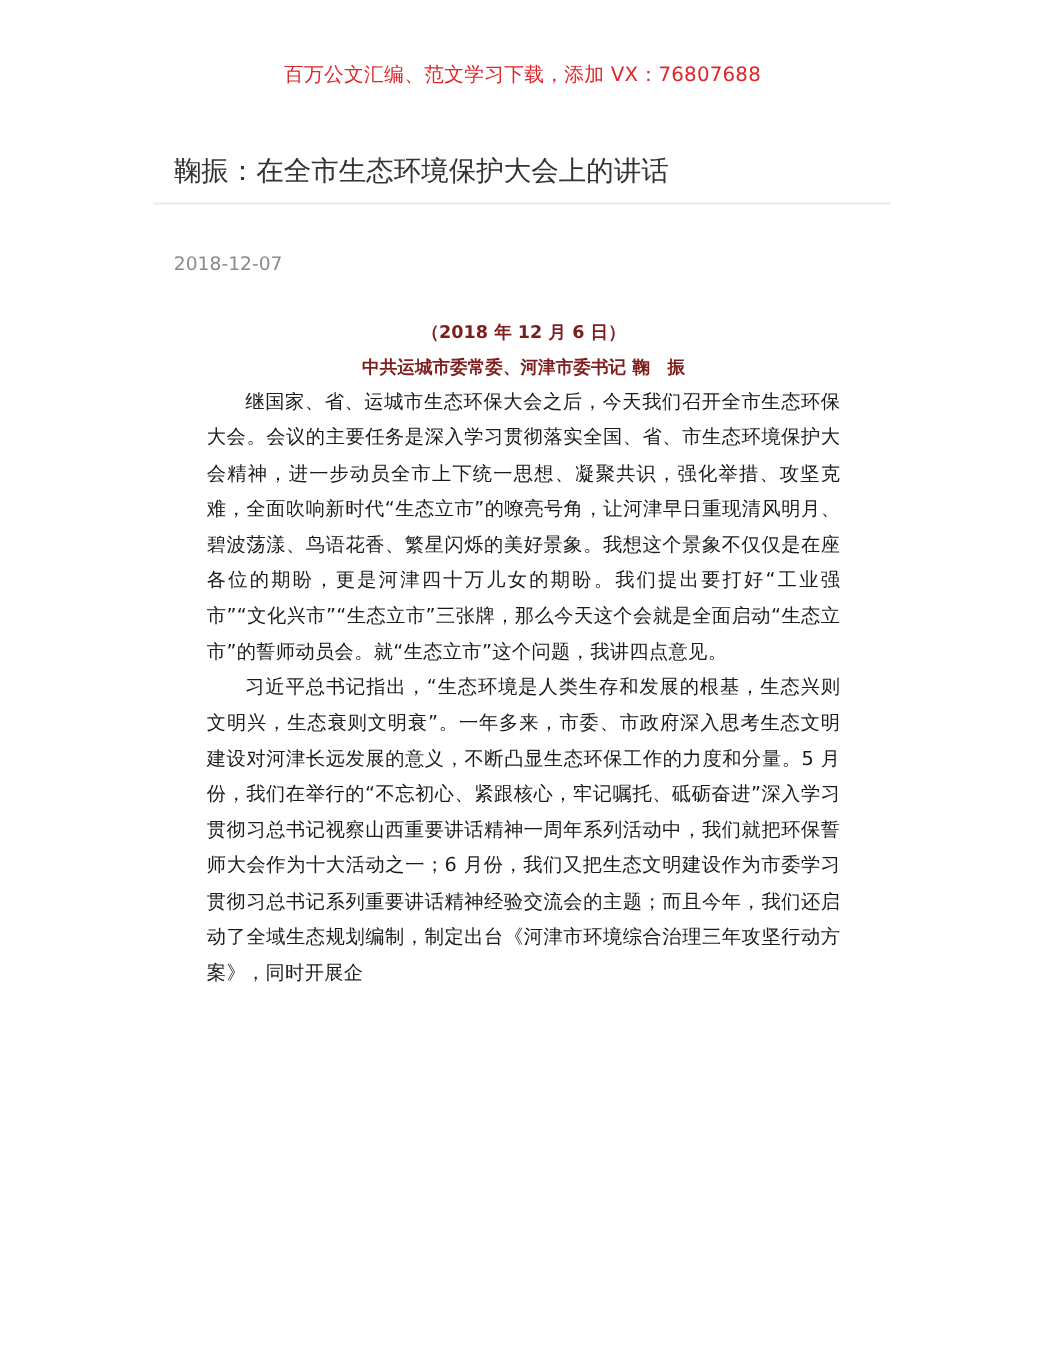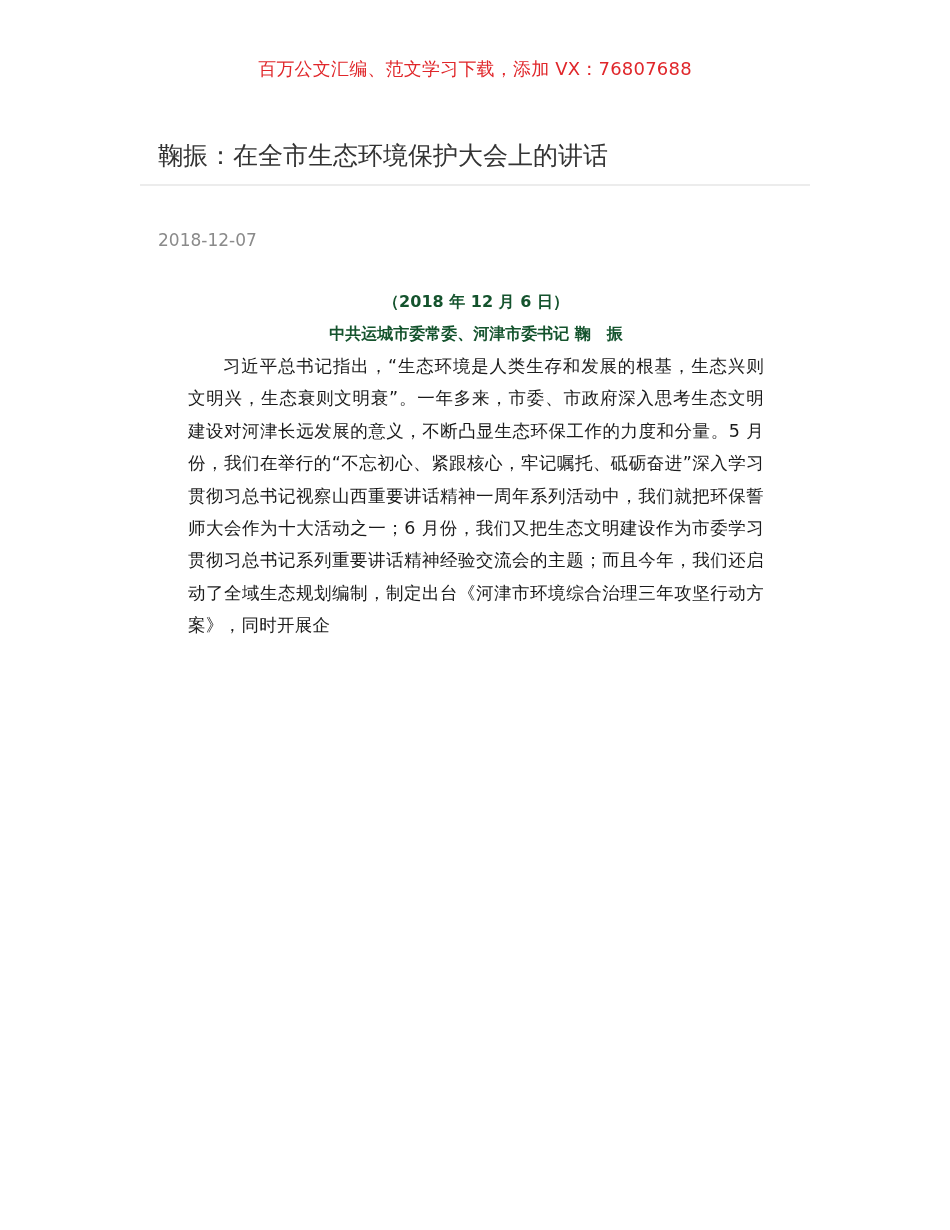--- a/index.html
+++ b/index.html
@@ -9,34 +9,35 @@
             color: #e0262a; font-size: 18px; line-height: 26px; letter-spacing: 0.2px; }
   .page-title { position: absolute; top: 138px; left: 158px; color: #333333;
                 font-size: 25px; line-height: 36px; font-weight: normal; margin: 0; }
   .divider { position: absolute; top: 184px; left: 140px; width: 670px; height: 0;
              border-top: 2px solid #ececec; }
   .pub-date { position: absolute; top: 228px; left: 158px; color: #8a8a8a;
               font-size: 17px; line-height: 24px; }
   .doc { position: absolute; top: 286px; left: 188px; width: 576px; }
   .doc-title { text-align: center; color: #b30f10; font-weight: bold; font-size: 20px;
                line-height: 32px; margin: 0; }
-  .doc-meta { text-align: center; color: #14532d; font-weight: bold; font-size: 16px;
+  .doc-meta { text-align: center; color: #7f1d1d; font-weight: bold; font-size: 16px;
               line-height: 32px; }
   .salutation { color: #1a1a1a; font-size: 17.5px; line-height: 32.4px; margin-top: 1px; }
   .para { color: #1a1a1a; font-size: 17.5px; line-height: 32.4px; text-indent: 2em;
           text-align: justify; margin: 0; letter-spacing: 0.3px; }
   .heading { color: #1a1a1a; font-size: 17.5px; line-height: 32.4px; text-indent: 2em;
              font-weight: bold; margin: 0; letter-spacing: 0.6px; }
 </style>
 </head>
 <body>
 
 <div class="banner">百万公文汇编、范文学习下载，添加 VX：76807688</div>
 
 <h1 class="page-title">鞠振：在全市生态环境保护大会上的讲话</h1>
 <div class="divider"></div>
 <div class="pub-date">2018-12-07</div>
 
 <div class="doc">
   <div class="doc-meta">（2018 年 12 月 6 日）</div>
   <div class="doc-meta">中共运城市委常委、河津市委书记 鞠　振</div>
+  <p class="para">继国家、省、运城市生态环保大会之后，今天我们召开全市生态环保大会。会议的主要任务是深入学习贯彻落实全国、省、市生态环境保护大会精神，进一步动员全市上下统一思想、凝聚共识，强化举措、攻坚克难，全面吹响新时代“生态立市”的嘹亮号角，让河津早日重现清风明月、碧波荡漾、鸟语花香、繁星闪烁的美好景象。我想这个景象不仅仅是在座各位的期盼，更是河津四十万儿女的期盼。我们提出要打好“工业强市”“文化兴市”“生态立市”三张牌，那么今天这个会就是全面启动“生态立市”的誓师动员会。就“生态立市”这个问题，我讲四点意见。</p>
   <p class="para">习近平总书记指出，“生态环境是人类生存和发展的根基，生态兴则文明兴，生态衰则文明衰”。一年多来，市委、市政府深入思考生态文明建设对河津长远发展的意义，不断凸显生态环保工作的力度和分量。5 月份，我们在举行的“不忘初心、紧跟核心，牢记嘱托、砥砺奋进”深入学习贯彻习总书记视察山西重要讲话精神一周年系列活动中，我们就把环保誓师大会作为十大活动之一；6 月份，我们又把生态文明建设作为市委学习贯彻习总书记系列重要讲话精神经验交流会的主题；而且今年，我们还启动了全域生态规划编制，制定出台《河津市环境综合治理三年攻坚行动方案》，同时开展企</p>
 </div>
 
 </body></html>

